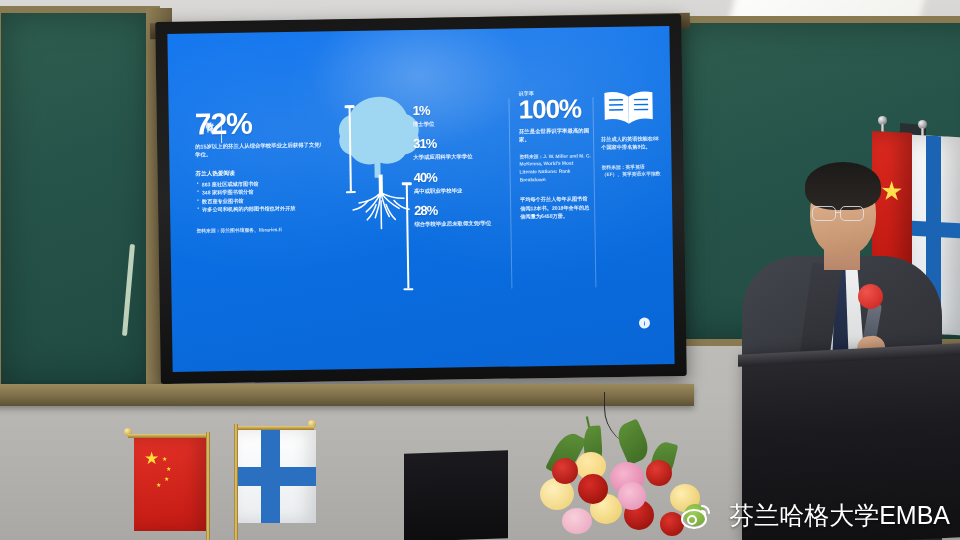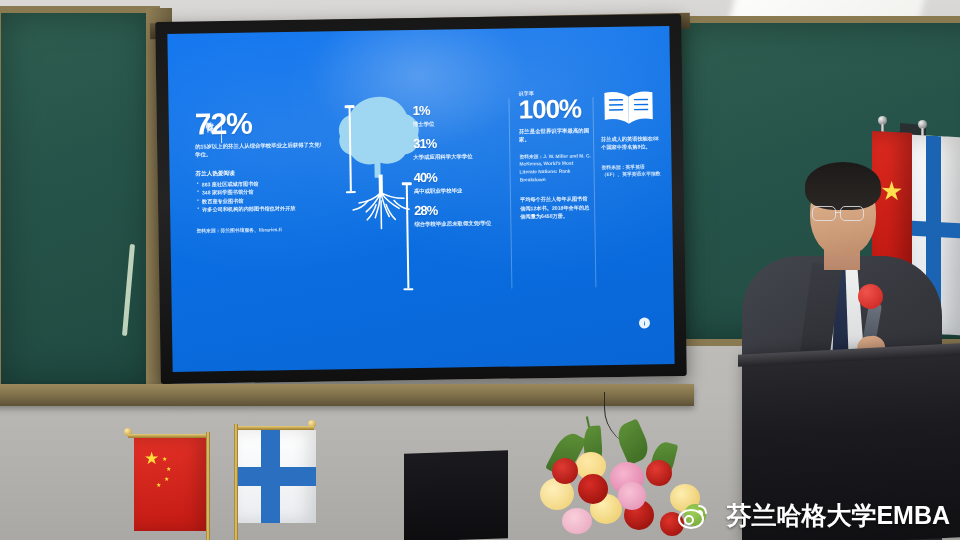--- a/index.html
+++ b/index.html
@@ -312,21 +312,21 @@
   }
   .cable {
     position: absolute; border-left: 1.6px solid #2a2a2a;
     border-radius: 0 0 0 40px;
   }
 
   
   .watermark {
     position: absolute; right: 10px; bottom: 8px;
     display: flex; align-items: center; gap: 18px;
-    color: #ffffff; font-size: 25px; font-weight: 700;
+    color: #ffffff; font-size: 25px; font-weight: 400;
     text-shadow: 0 1px 3px rgba(0,0,0,.55);
     letter-spacing: 0px;
   }
   .wb-logo { width: 30px; height: 26px; flex: 0 0 auto; }
 </style>
 </head>
 <body>
 
 <div class="scene">
 

